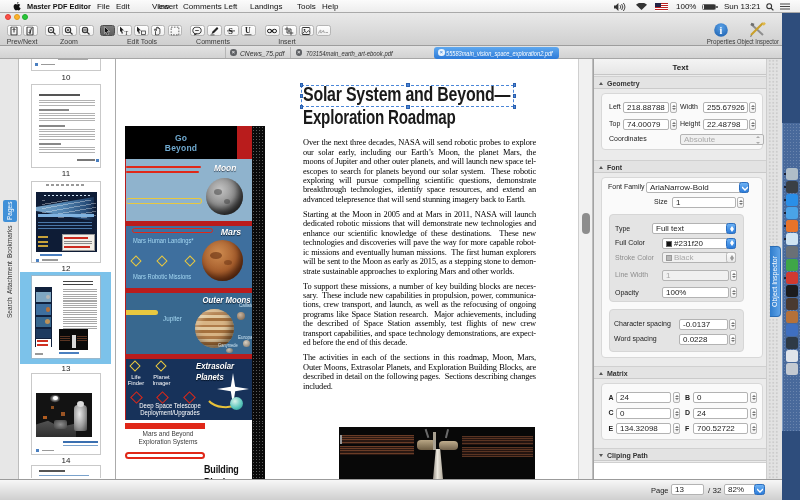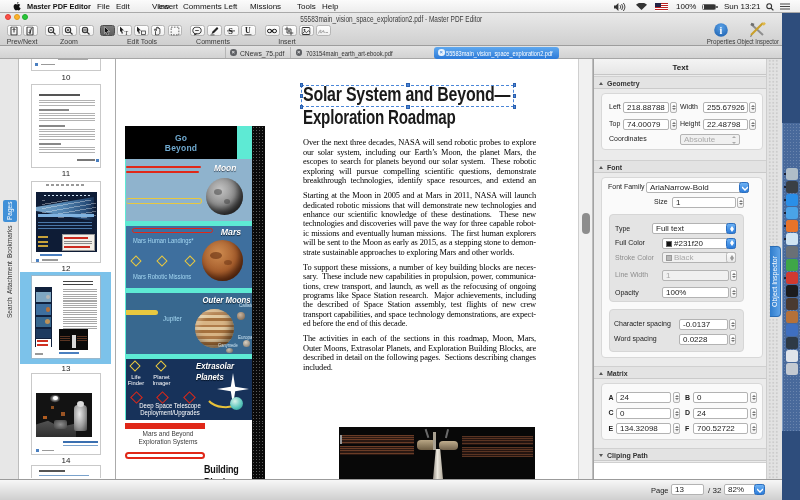--- a/index.html
+++ b/index.html
@@ -17,21 +17,21 @@
     border-bottom:1px solid #9d9d9d;}
   .tl{position:absolute;top:1.2px;width:6px;height:6px;border-radius:50%;}
   #wtitle{position:absolute;top:1px;left:0;width:782px;text-align:center;font-size:9px;color:#3c3c3c;}
   .tbtn{position:absolute;top:12px;width:14.5px;height:11px;background:linear-gradient(#fefefe,#f0f0f0);
     border:1px solid #b5b5b5;border-radius:2.5px;}
   .tbtn svg{position:absolute;left:50%;top:50%;transform:translate(-50%,-50%);}
   .tbtn.sel{background:linear-gradient(#7a7a7a,#5f5f5f);border-color:#4e4e4e;}
   .tlab{position:absolute;top:24.5px;font-size:7px;color:#3a3a3a;transform:translateX(-50%);white-space:nowrap;}
   
   #tabbar{left:0;top:33px;width:782px;height:13px;background:linear-gradient(#e3e3e3,#d2d2d2);
-    border-bottom:1px solid #a6a6a6;font-size:7.5px;color:#333;}
+    border-bottom:1px solid #a6a6a6;font-size:7.5px;color:#333;font-style:italic;}
   .tsep{position:absolute;top:1px;height:11px;width:1px;background:#b5b5b5;}
   .closec{position:absolute;top:3px;width:6.5px;height:6.5px;border-radius:50%;background:#5e6064;color:#fff;
     font-size:6px;line-height:6.5px;text-align:center;}
   #activetab{position:absolute;left:434px;top:0.5px;width:124.5px;height:12px;border-radius:3px;
     background:linear-gradient(#5fa8ee,#2c7ad8);color:#fff;}
   
   #main{left:0;top:46px;width:782px;height:420px;background:#fff;}
   #tabstrip{left:0;top:0;width:19px;height:420px;background:#e7e7e7;border-right:1px solid #bdbdbd;}
   .vtab{position:absolute;left:2px;width:15px;writing-mode:vertical-rl;transform:rotate(180deg);
     font-size:6.5px;color:#333;text-align:center;overflow:hidden;}
@@ -87,21 +87,20 @@
   .dicon{position:absolute;left:3px;width:12px;height:12px;border-radius:2.5px;}
 </style>
 </head>
 <body>
 <div id="screen">
   <div id="window" class="abs">
     <div id="toolbar" class="abs">
       <div class="tl" style="left:4.8px;background:#fb5148;border:.5px solid #df3b33"></div>
       <div class="tl" style="left:13.6px;background:#fdb22b;border:.5px solid #e09c1c"></div>
       <div class="tl" style="left:22.4px;background:#28c638;border:.5px solid #1eab2c"></div>
-      <div id="wtitle"><span style="display:inline-block;transform:scaleX(.72)">55583main_vision_space_exploration2.pdf - Master PDF Editor</span></div>
 
       <div class="tbtn" style="left:7px">
           <svg width="8" height="9" viewBox="0 0 8 9">
             <path d="M1 .5h6v8H1z" fill="none" stroke="#333"></path>
             <path d="M4 2v4M4 2L2.6 3.5M4 2l1.4 1.5" stroke="#333" fill="none"></path>
           </svg>
         </div>
       <div class="tbtn" style="left:23px">
           <svg width="8" height="9" viewBox="0 0 8 9">
             <path d="M1 .5h6v8H1z" fill="none" stroke="#333"></path>
@@ -345,21 +344,21 @@
 
         <div class="pnum" style="top:397px">14</div>
 
         <div class="thumb" style="top:406px;height:13px;border-bottom:none">
           <div style="position:absolute;left:7px;top:4px;width:26px;height:2px;background:#555"></div>
           <div style="position:absolute;left:7px;top:8.5px;width:50px;height:1.5px;background:#7aa2cc"></div>
         </div>
       </div>
       <div id="pageview" class="abs">
 
-        <div class="abs" style="left:8px;top:67px;width:140px;height:353px;background:#5eead4">
+        <div class="abs" style="left:8px;top:67px;width:140px;height:353px;background:#b91c1c">
           <div class="abs" style="left:0;top:0;width:112px;height:33px;background:#000;color:#6fa9cf;font-weight:bold;font-size:8.5px;text-align:center;line-height:9.5px;padding-top:8px;letter-spacing:.2px">Go<br>Beyond</div>
 
           <div class="abs" style="left:1px;top:33px;width:126px;height:62px;background:#8fb3cd">
             <div class="abs" style="right:16px;top:3px;font-weight:bold;font-style:italic;font-size:9.5px;color:#fff;text-shadow:0 1px 1px #345;transform:scaleX(.88);transform-origin:right">Moon</div>
             <div class="abs" style="left:80px;top:19px;width:37px;height:37px;border-radius:50%;background:radial-gradient(circle at 38% 32%,#c4c4c4,#8e8e8e 45%,#5c5c5c 72%,#303030);box-shadow:inset -4px -5px 7px rgba(0,0,0,.6)"></div>
             <div class="abs" style="left:88px;top:30px;width:8px;height:6px;border-radius:50%;background:rgba(70,70,70,.55)"></div>
             <div class="abs" style="left:98px;top:40px;width:6px;height:5px;border-radius:50%;background:rgba(60,60,60,.5)"></div>
             <div class="abs" style="left:0px;top:6.5px;width:75px;height:2.5px;background:#e02818;border-radius:2px"></div>
             <div class="abs" style="left:0px;top:11.5px;width:73px;height:2.5px;background:#e02818;border-radius:2px"></div>
             <div class="abs" style="left:0px;top:39px;width:76px;height:5.5px;border:1.8px solid #e8c840;border-radius:4px;border-left:none"></div>
@@ -428,29 +427,31 @@
         <div class="hdl" style="left:182.5px;top:35px"></div>
           <div class="hdl" style="left:395.5px;top:35px"></div>
         <div class="hdl" style="left:182.5px;top:46px"></div>
           <div class="hdl" style="left:289px;top:46px"></div>
           <div class="hdl" style="left:395.5px;top:46px"></div>
         <div class="abs" id="title1" style="left:186px;top:23px;font-size:21px;font-weight:bold;color:#1a1a1a;white-space:nowrap;transform:scaleX(.759);transform-origin:left;letter-spacing:-.3px">Solar System and Beyond—</div>
         <div class="abs" id="title2" style="left:186px;top:45.5px;font-size:21px;font-weight:bold;color:#1a1a1a;white-space:nowrap;transform:scaleX(.722);transform-origin:left;letter-spacing:-.3px">Exploration Roadmap</div>
 
         <div id="bodytext" class="abs" style="left:186px;top:79.3px;width:233px;font-family:'Liberation Serif',serif;font-size:8.4px;letter-spacing:-0.13px;color:#000;">
           <div class="bl">Over the next three decades, NASA will send robotic probes to explore</div>
-          <div class="bl">our solar system, including our Earth’s Moon, the planet Mars, the</div>
+          <div class="bl">our solar early, including our Earth’s Moon, the planet Mars, the</div>
+          <div class="bl">moons of Jupiter and other outer planets, and will launch new space tel-</div>
           <div class="bl">escopes to search for planets beyond our solar system.&nbsp; These robotic</div>
           <div class="bl">exploring will pursue compelling scientific questions, demonstrate</div>
           <div class="bl">breakthrough technologies, identify space resources, and extend an</div>
+          <div class="bl last">advanced telepresence that will send stunning imagery back to Earth.</div>
           <div class="pgap"></div>
           <div class="bl">Starting at the Moon in 2005 and at Mars in 2011, NASA will launch</div>
           <div class="bl">dedicated robotic missions that will demonstrate new technologies and</div>
           <div class="bl">enhance our scientific knowledge of these destinations.&nbsp; These new</div>
-          <div class="bl">technologies and discoveries will pave the way for three capable robot-</div>
+          <div class="bl">technologies and discoveries will pave the way for more capable robot-</div>
           <div class="bl">ic missions and eventually human missions.&nbsp; The first human explorers</div>
           <div class="bl">will be sent to the Moon as early as 2015, as a stepping stone to demon-</div>
           <div class="bl last">strate sustainable approaches to exploring Mars and other worlds.</div>
           <div class="pgap"></div>
           <div class="bl">To support these missions, a number of key building blocks are neces-</div>
           <div class="bl">sary.&nbsp; These include new capabilities in propulsion, power, communica-</div>
           <div class="bl">tions, crew transport, and launch, as well as the refocusing of ongoing</div>
           <div class="bl">programs like Space Station research.&nbsp; Major achievements, including</div>
           <div class="bl">the described of Space Station assembly, test flights of new crew</div>
           <div class="bl">transport capabilities, and space technology demonstrations, are expect-</div>
@@ -492,21 +493,21 @@
         <span class="plab" style="left:86px;top:44px">Width</span>
         <span class="pin" style="left:109px;top:42.5px;width:45px">255.67926</span>
         <span class="step" style="left:154.5px;top:42.5px"></span>
         <span class="plab" style="left:15px;top:61px">Top</span>
         <span class="pin" style="left:29px;top:59.5px;width:46px">74.00079</span>
         <span class="step" style="left:75.5px;top:59.5px"></span>
         <span class="plab" style="left:86px;top:61px">Height</span>
         <span class="pin" style="left:109px;top:59.5px;width:45px">22.48798</span>
         <span class="step" style="left:154.5px;top:59.5px"></span>
         <span class="plab" style="left:15px;top:76px">Coordinates</span>
-        <span class="pin dis" style="left:86px;top:74.5px;width:60px">Absolute<span class="dstep"></span></span>
+        <span class="pin dis" style="left:86px;top:74.5px;width:84px">Absolute<span class="dstep"></span></span>
         <div class="sechead" style="top:101px">
             <span class="tri up"></span>
             <span style="position:absolute;left:13px;top:3px">Font</span>
           </div>
         <div class="gbox" style="left:7px;top:118px;width:162px;height:181px"></div>
         <span class="plab" style="left:14px;top:124px">Font Family</span>
         <span class="pin" style="left:52px;top:122.5px;width:103px">AriaNarrow-Bold</span>
         <span class="bluebtn" style="left:144.5px;top:122.5px">
             <svg style="position:absolute;left:2px;top:3px" width="6" height="5" viewBox="0 0 6 5">
               <path d="M0 1l3 3 3-3" fill="none" stroke="#fff" stroke-width="1.4"></path>
@@ -615,21 +616,21 @@
     <svg class="mi" style="left:12.5px;top:2px" width="8" height="9" viewBox="0 0 8 9">
         <path d="M5.4 1.1c.1-.6-.2-1-.2-1s-.6.1-.9.6c-.3.4-.2.9-.2.9s.6.1 1.3-.5zM6.2 4.6c0-1.2 1-1.7 1-1.7s-.5-.8-1.6-.8c-.7 0-1.2.4-1.5.4-.3 0-.9-.4-1.5-.4C1.5 2.1.6 3 .6 4.5c0 1.9 1.5 3.9 2.3 3.9.4 0 .9-.4 1.4-.4s.9.4 1.4.4c.7 0 1.6-1.4 1.9-2.2-.9-.3-1.4-.9-1.4-1.6z" fill="#111"></path>
       </svg>
     <span class="mi" style="left:27px;font-weight:bold;transform:scaleX(.92);transform-origin:left">Master PDF Editor</span>
     <span class="mi" style="left:97px">File</span>
     <span class="mi" style="left:116px">Edit</span>
     <span class="mi" style="left:152px">View</span>
     <span class="mi" style="left:158px">Insert</span>
     <span class="mi" style="left:183px">Comments</span>
     <span class="mi" style="left:224px">Left</span>
-    <span class="mi" style="left:250px">Missions</span>
+    <span class="mi" style="left:250px">Landings</span>
     <span class="mi" style="left:297px">Tools</span>
     <span class="mi" style="left:322px">Help</span>
     <svg class="mi" style="left:614px;top:2.5px" width="12" height="8" viewBox="0 0 12 8">
         <path d="M0 2.6h1.8L4.4 0v8L1.8 5.4H0z" fill="#333"></path>
         <path d="M6 2.2a2.6 2.6 0 010 3.6M7.6 1a4.6 4.6 0 010 6M9.2-.2a6.6 6.6 0 010 8.4" stroke="#333" stroke-width=".9" fill="none"></path>
       </svg>
     <svg class="mi" style="left:636px;top:3px" width="11" height="7" viewBox="0 0 11 7">
         <path d="M5.5 7L0 1.8a8 8 0 0111 0z" fill="#333"></path>
       </svg>
     <span class="mi" style="left:655px;top:2.5px;width:13px;height:8px;background:repeating-linear-gradient(#b22 0 1px,#fff 1px 2px);display:inline-block"></span>

